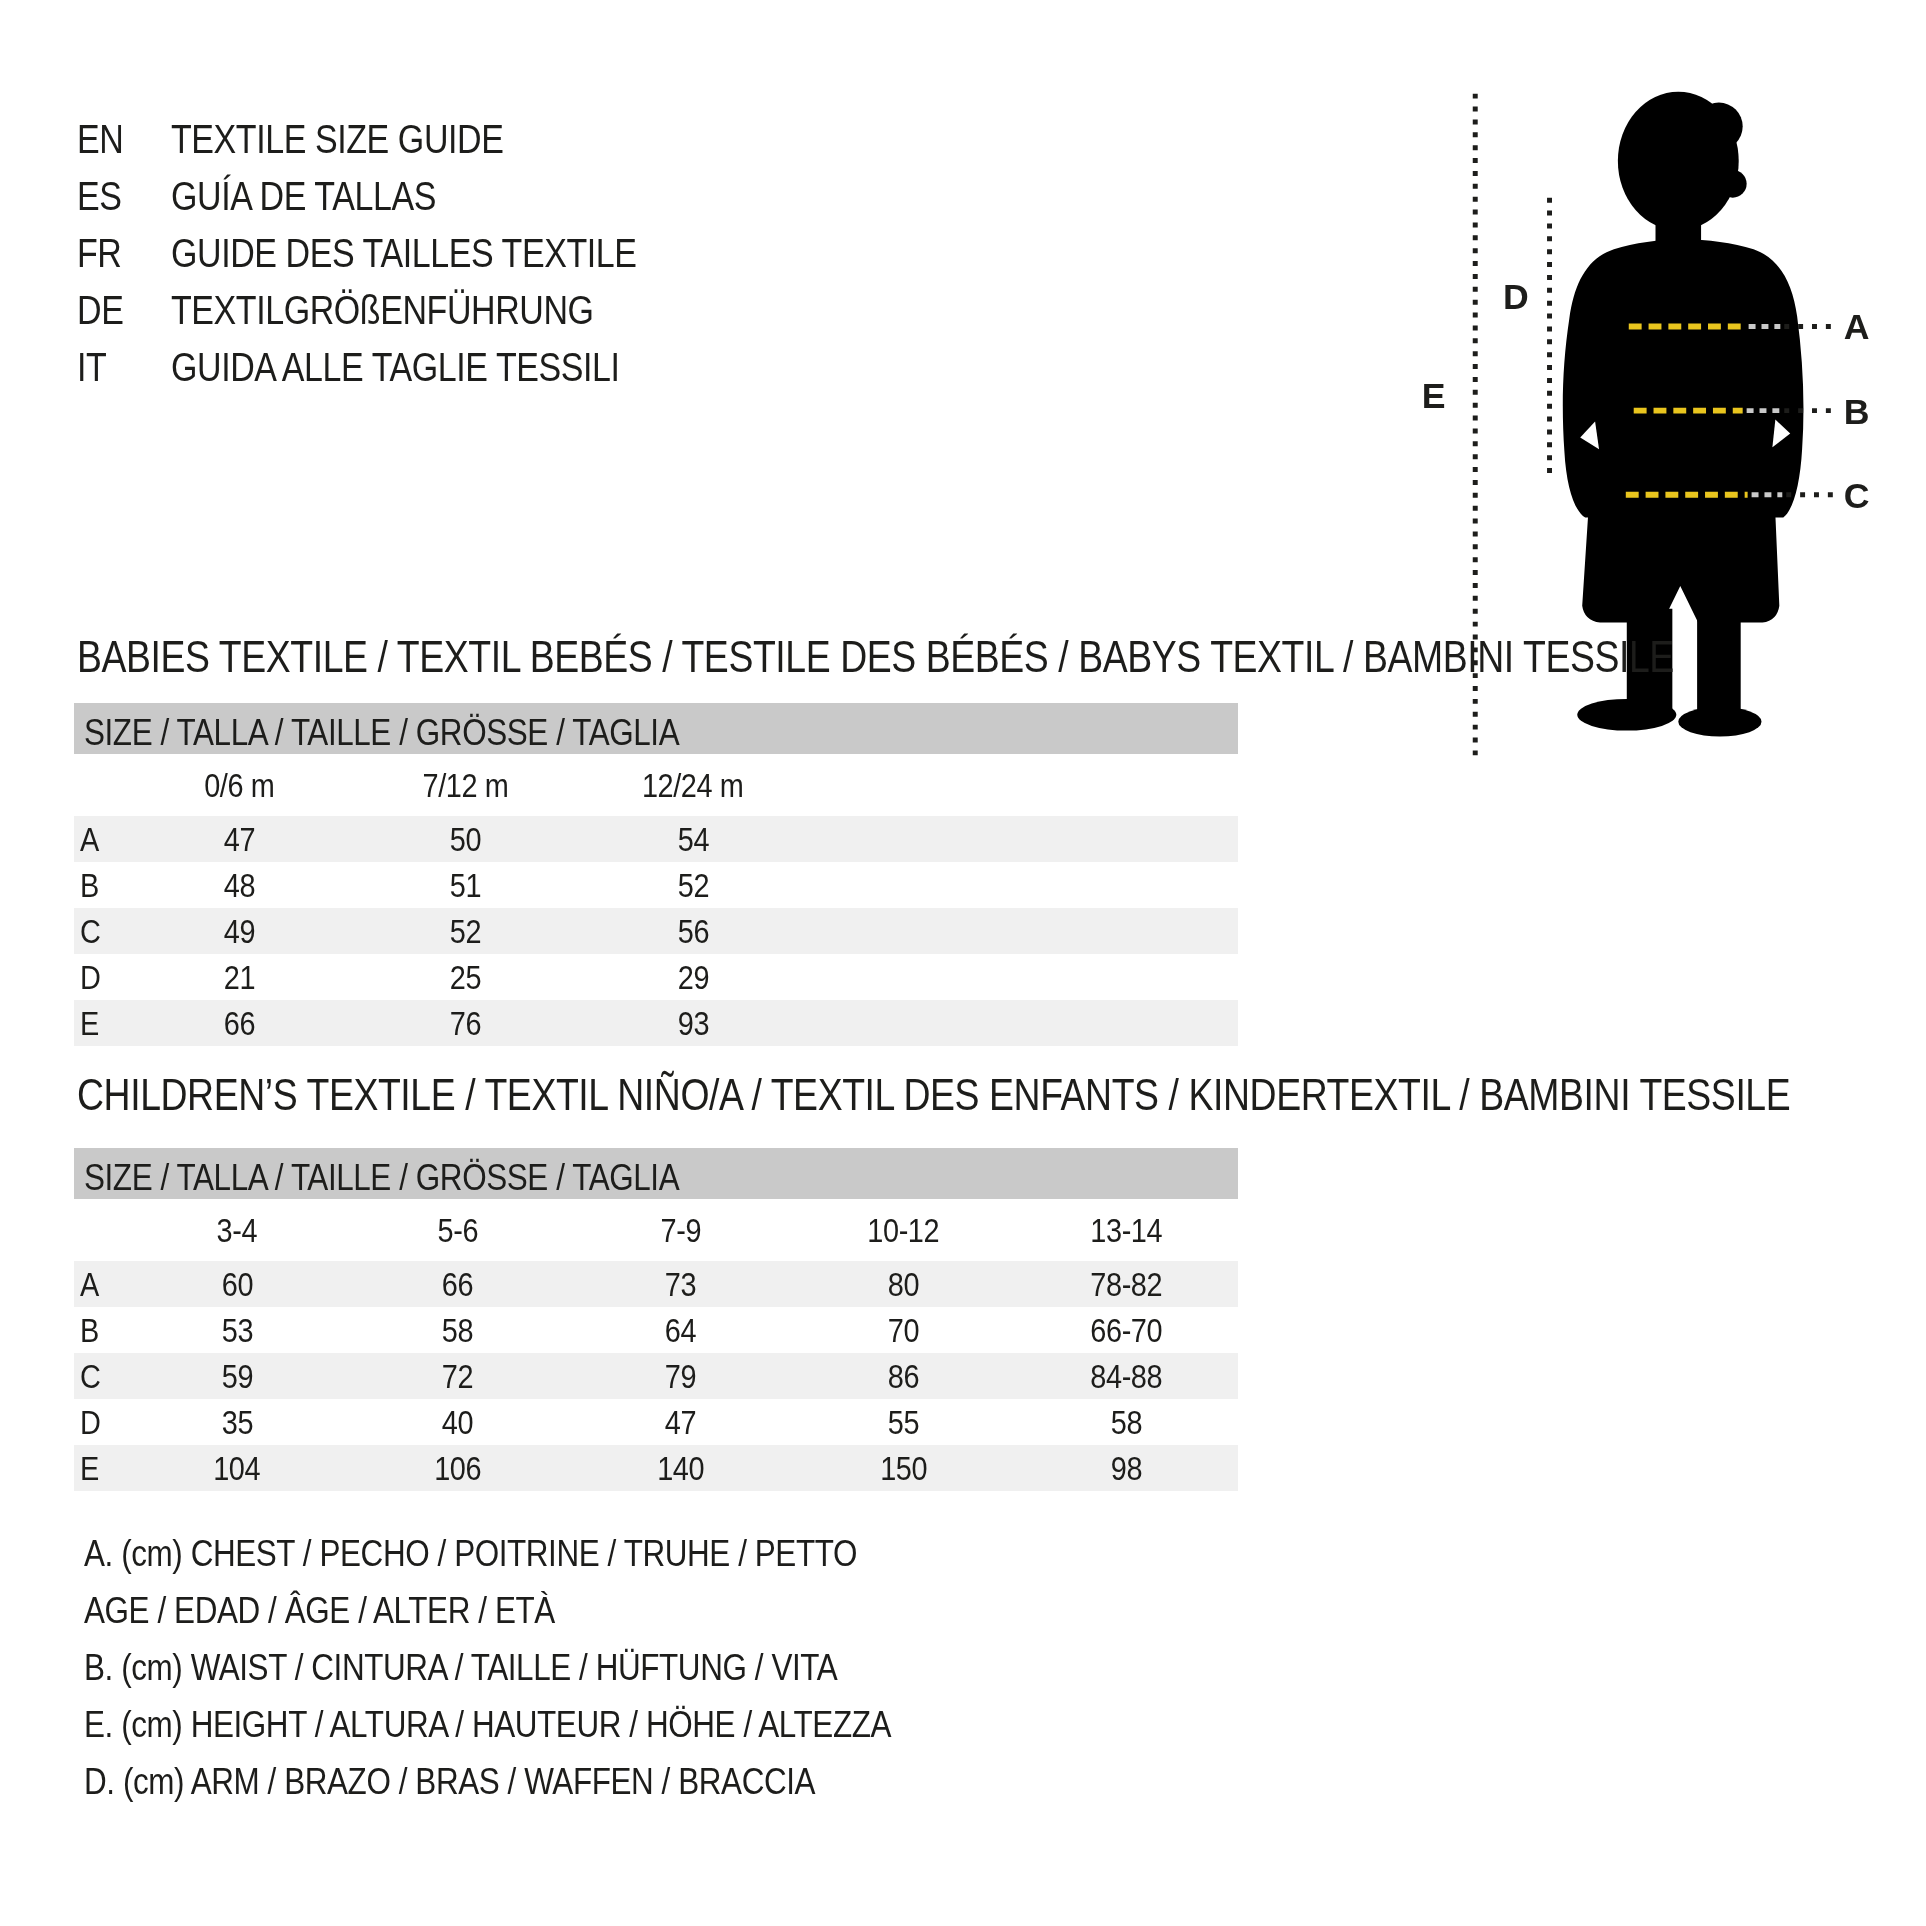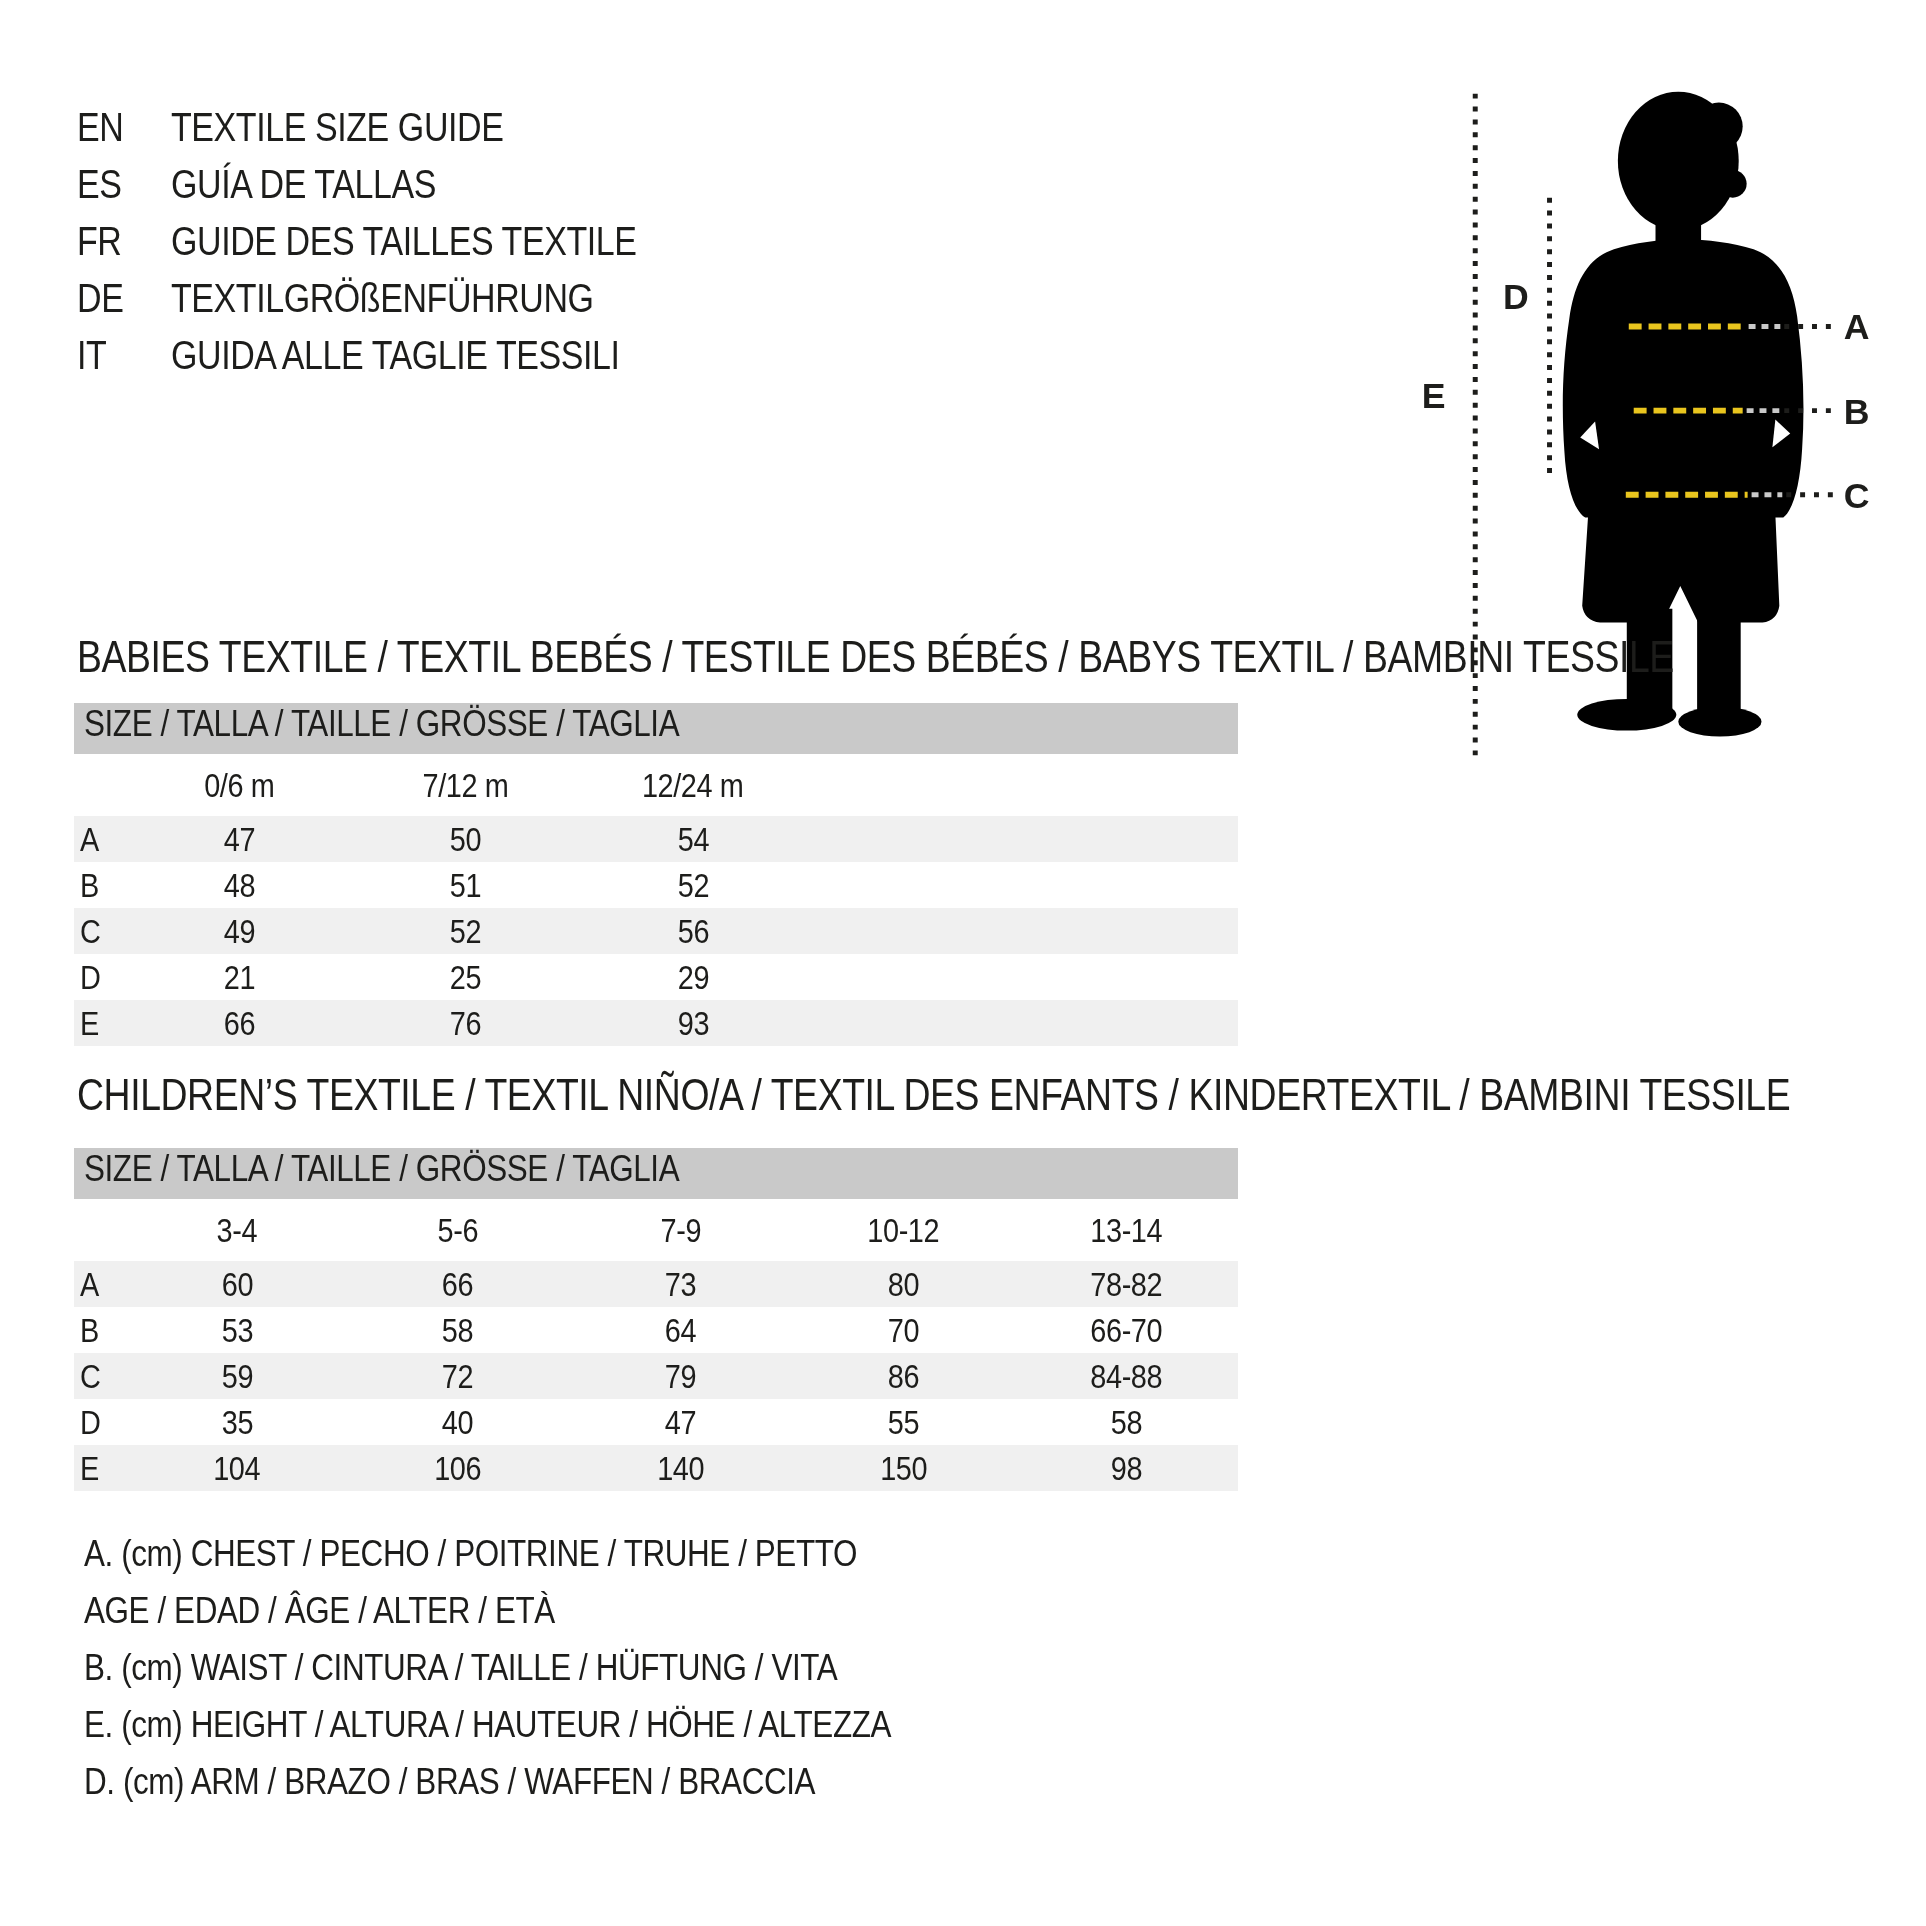--- a/index.html
+++ b/index.html
@@ -4,37 +4,37 @@
 <style>
   html,body{margin:0;padding:0;background:#ffffff;}
   .canvas{
     position:relative;width:1927px;height:1927px;background:#ffffff;overflow:hidden;
     font-family:"Liberation Sans", sans-serif;color:#1d1d1b;
   }
   .cond{display:inline-block;transform:scaleX(.85);transform-origin:0 50%;white-space:nowrap;letter-spacing:-0.5px;}
   .cond-c{transform-origin:50% 50%;}
 
   
-  .lang-block{position:absolute;left:77px;top:99px;display:grid;grid-template-columns:94px auto;grid-auto-rows:57px;align-items:center;font-size:40px;}
+  .lang-block{position:absolute;left:77px;top:111px;display:grid;grid-template-columns:94px auto;grid-auto-rows:57px;align-items:center;font-size:40px;}
   .lang-code,.lang-title{line-height:57px;}
 
   
   .figure{position:absolute;left:1386px;top:59px;width:541px;height:733px;}
   .figure text{font-family:"Liberation Sans", sans-serif;font-weight:700;font-size:36px;fill:#1d1d1b;}
 
   
   .sect-heading{position:absolute;left:77px;font-size:44px;line-height:40px;}
   .babies-heading{top:637px;}
   .children-heading{top:1075px;}
 
   
   .stable{position:absolute;left:74px;width:1164px;}
   .babies-table{top:703px;}
   .children-table{top:1148px;}
-  .size-bar{height:51px;background:#c9c9c9;display:flex;align-items:flex-start;padding-left:10px;box-sizing:border-box;font-size:37px;}
+  .size-bar{height:51px;background:#c9c9c9;display:flex;align-items:flex-end;padding-left:10px;box-sizing:border-box;font-size:37px;}
   .brow{display:grid;align-items:center;font-size:34px;}
   .hdr-row{height:62px;}
   .data-row{height:46px;}
   .babies-table .brow{grid-template-columns:54px 223px 228px 228px 1fr;}
   .children-table .brow{grid-template-columns:54px 218px 223px 223px 223px 1fr;text-decoration:underline;}
   .data-row:nth-child(odd){background:#f0f0f0;}
   .hdr-row{background:transparent !important;}
   .cell{text-align:center;}
   .rlabel{text-align:left;padding-left:6px;}
 

